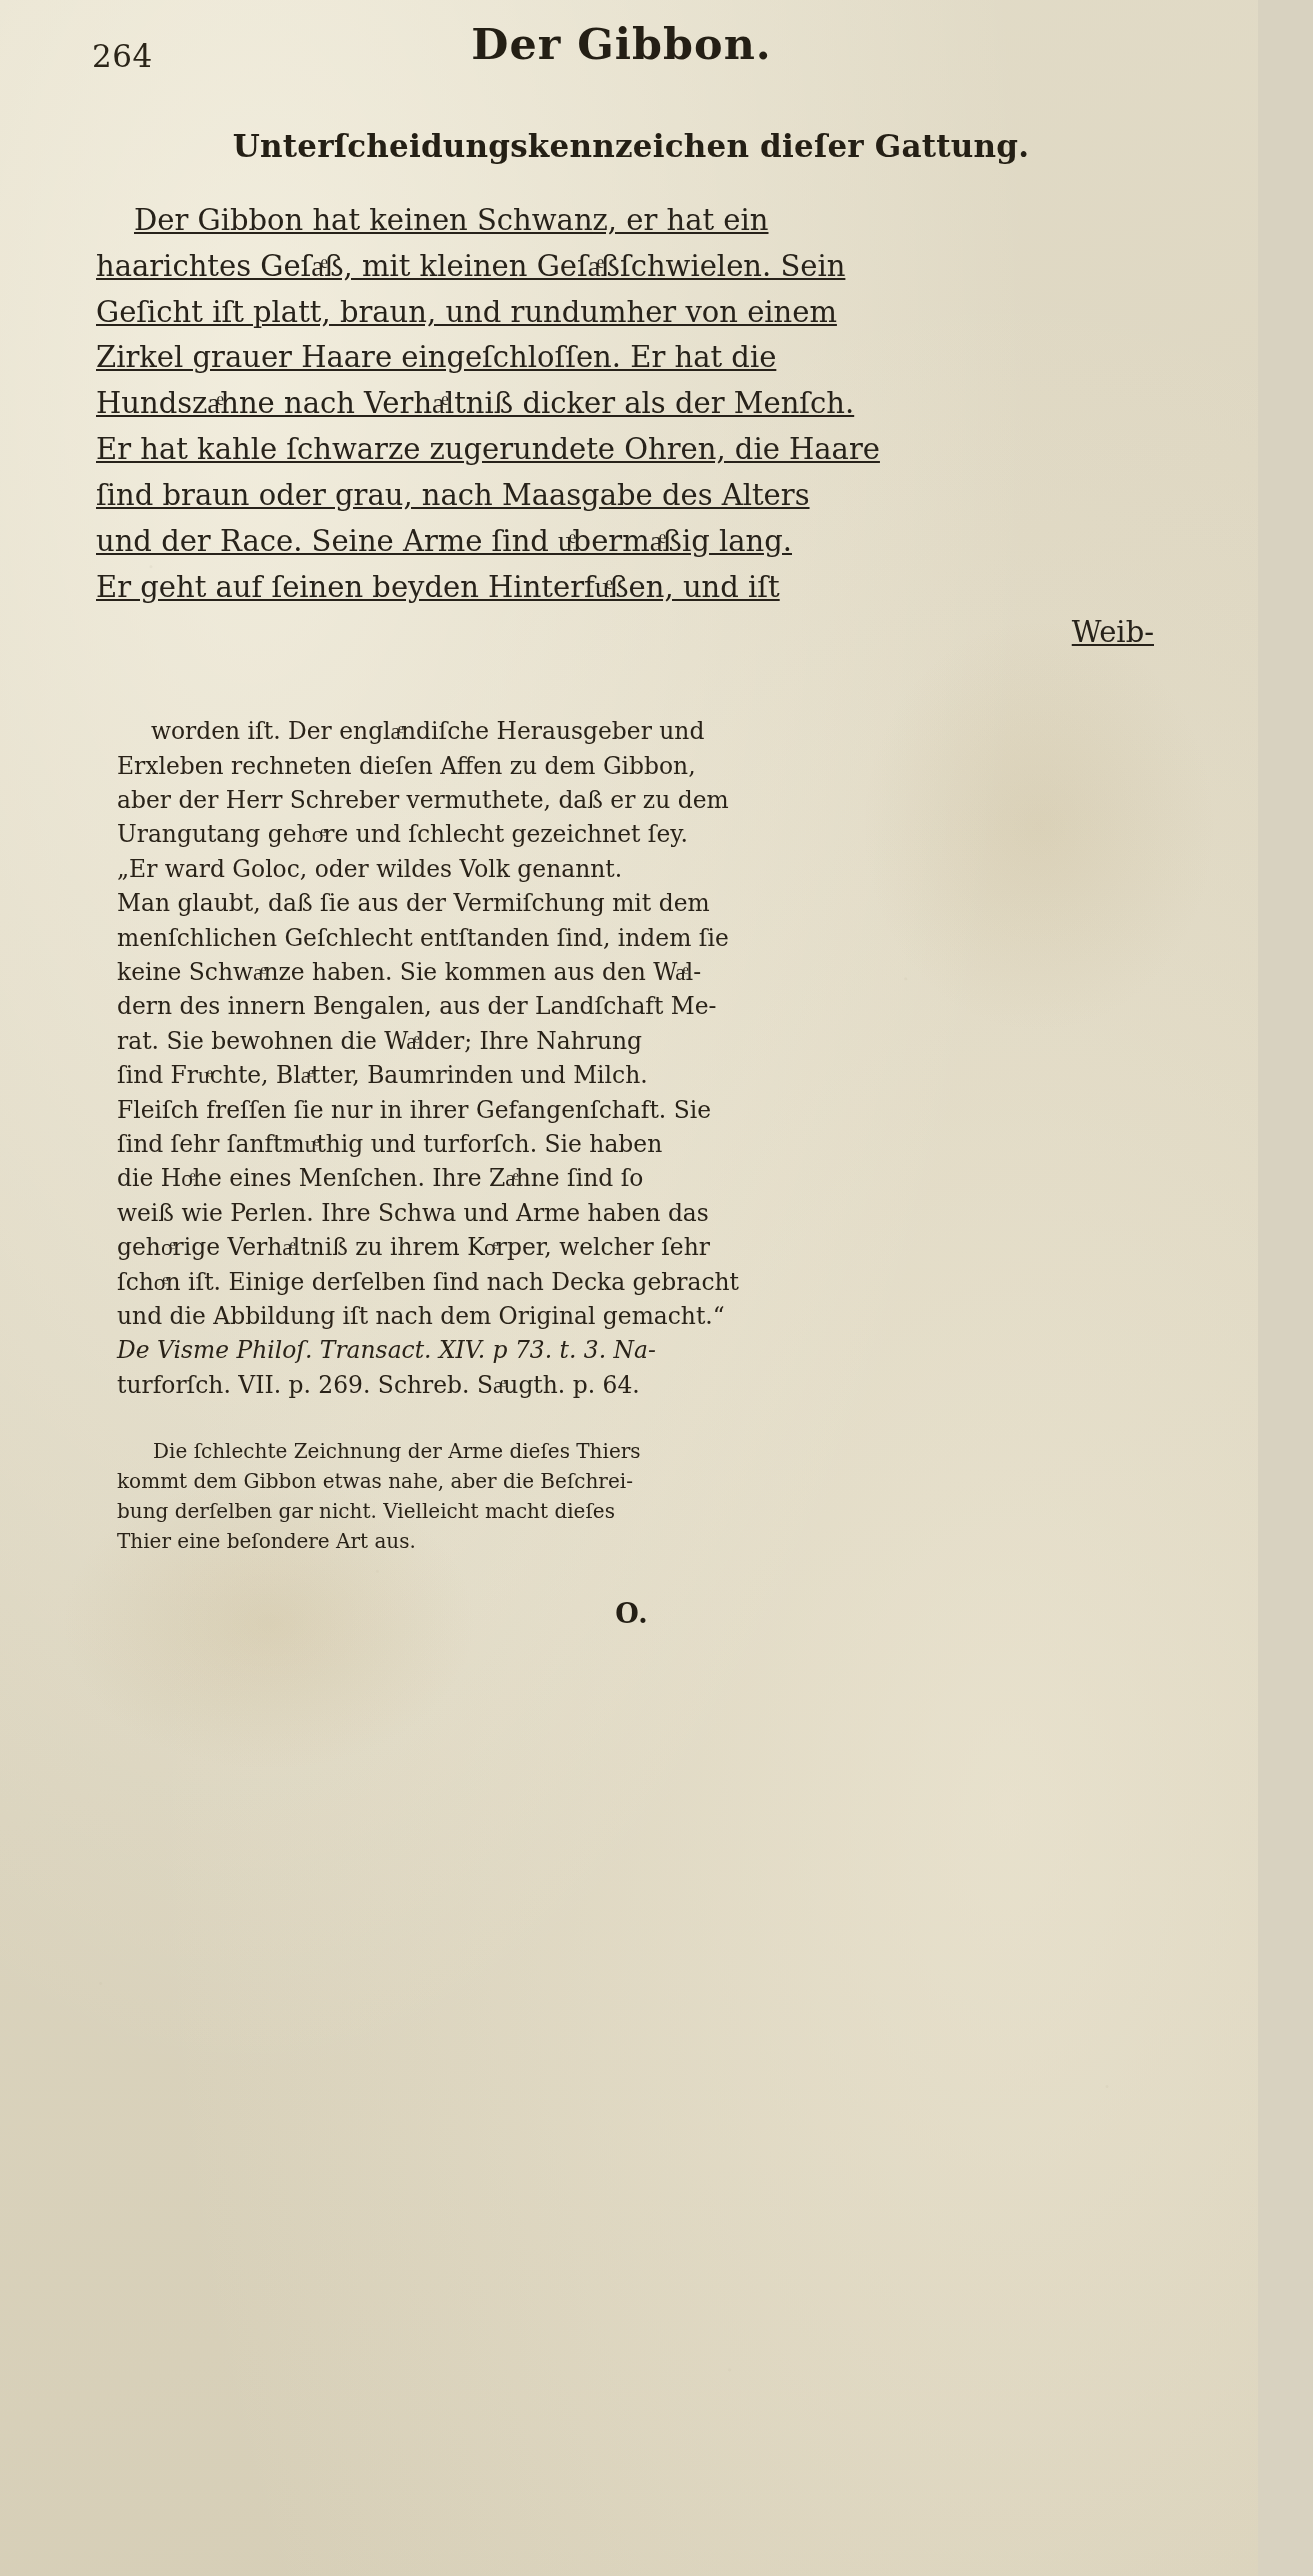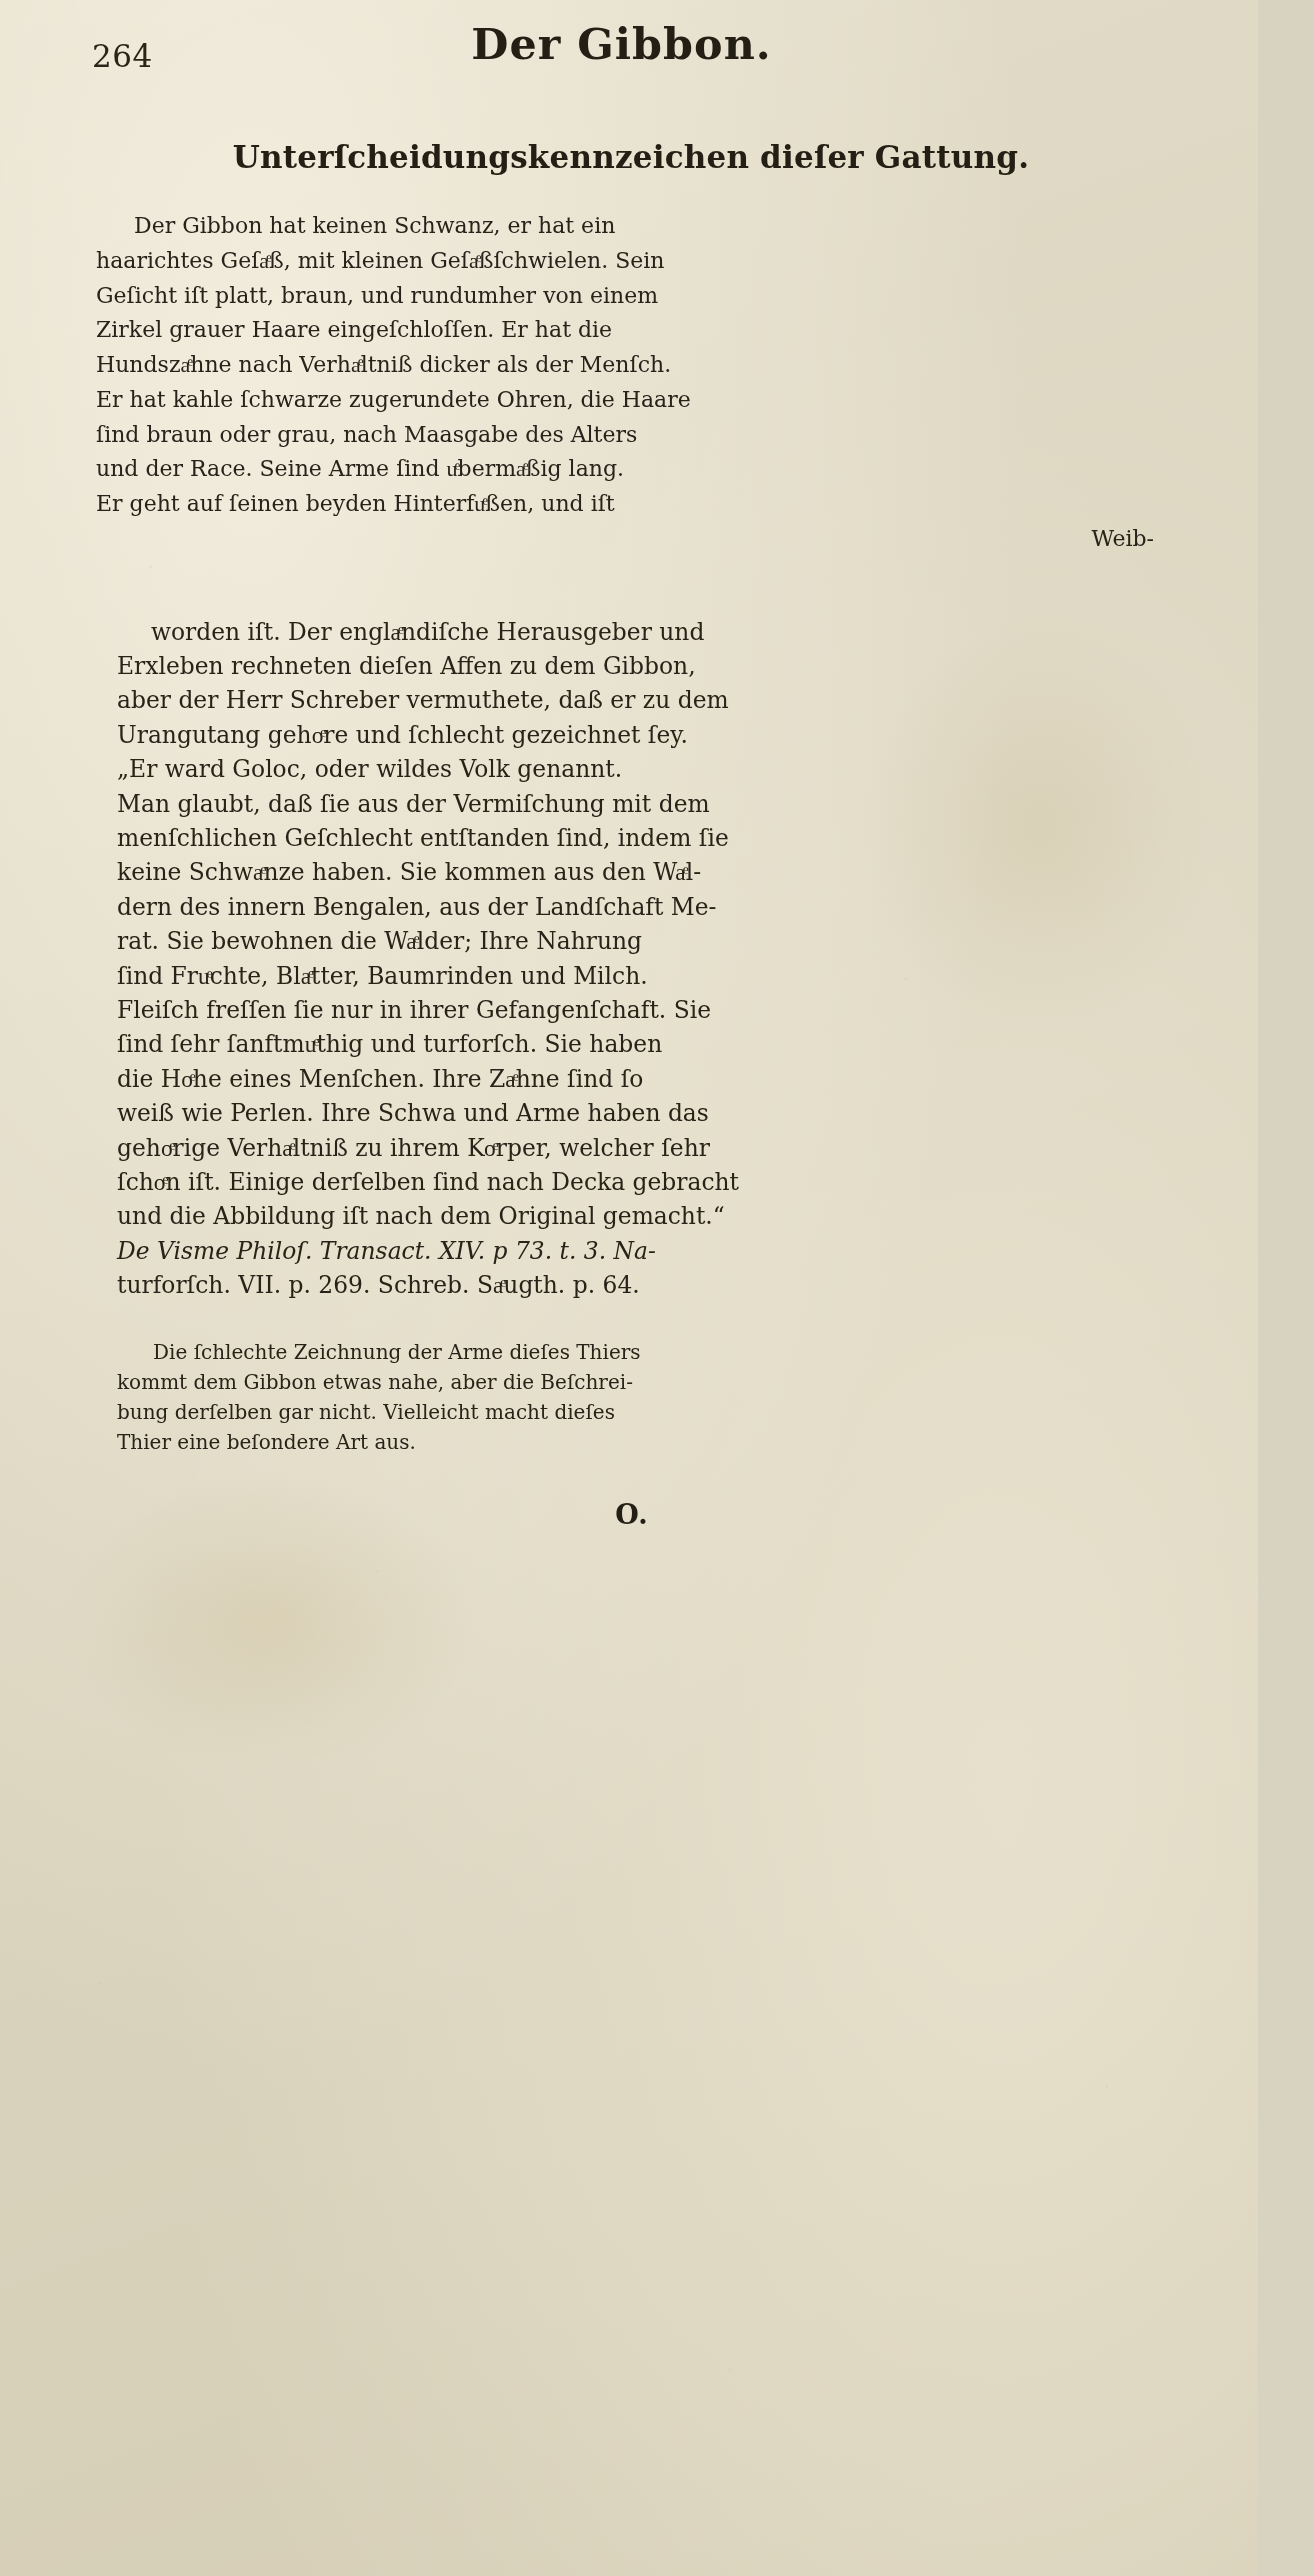--- a/index.html
+++ b/index.html
@@ -81,35 +81,36 @@
     font-family: "DejaVu Serif", serif;
     font-size: 42px;
     font-weight: 700;
     letter-spacing: 1px;
     color: #241f15;
     transform: scaleX(1.02);
   }
 
   
   .section-heading {
-    margin: 43px 92px 0 96px;
+    margin: 32px 92px 0 96px;
     text-align: center;
     font-size: 31px;
     font-weight: 700;
     letter-spacing: 0.2px;
     color: #241f15;
   }
 
   
   .body-main {
     margin: 34px 104px 0 96px;
-    font-size: 22px;
+    font-size: 29px;
     line-height: 1.58;
     text-align: justify;
     color: #27221a;
+    text-decoration: underline;
   }
   .body-main .line {
     display: block;
     white-space: nowrap;
   }
   .body-main .indent {
     display: inline-block;
     width: 38px;
   }
   .body-main .line.right {

